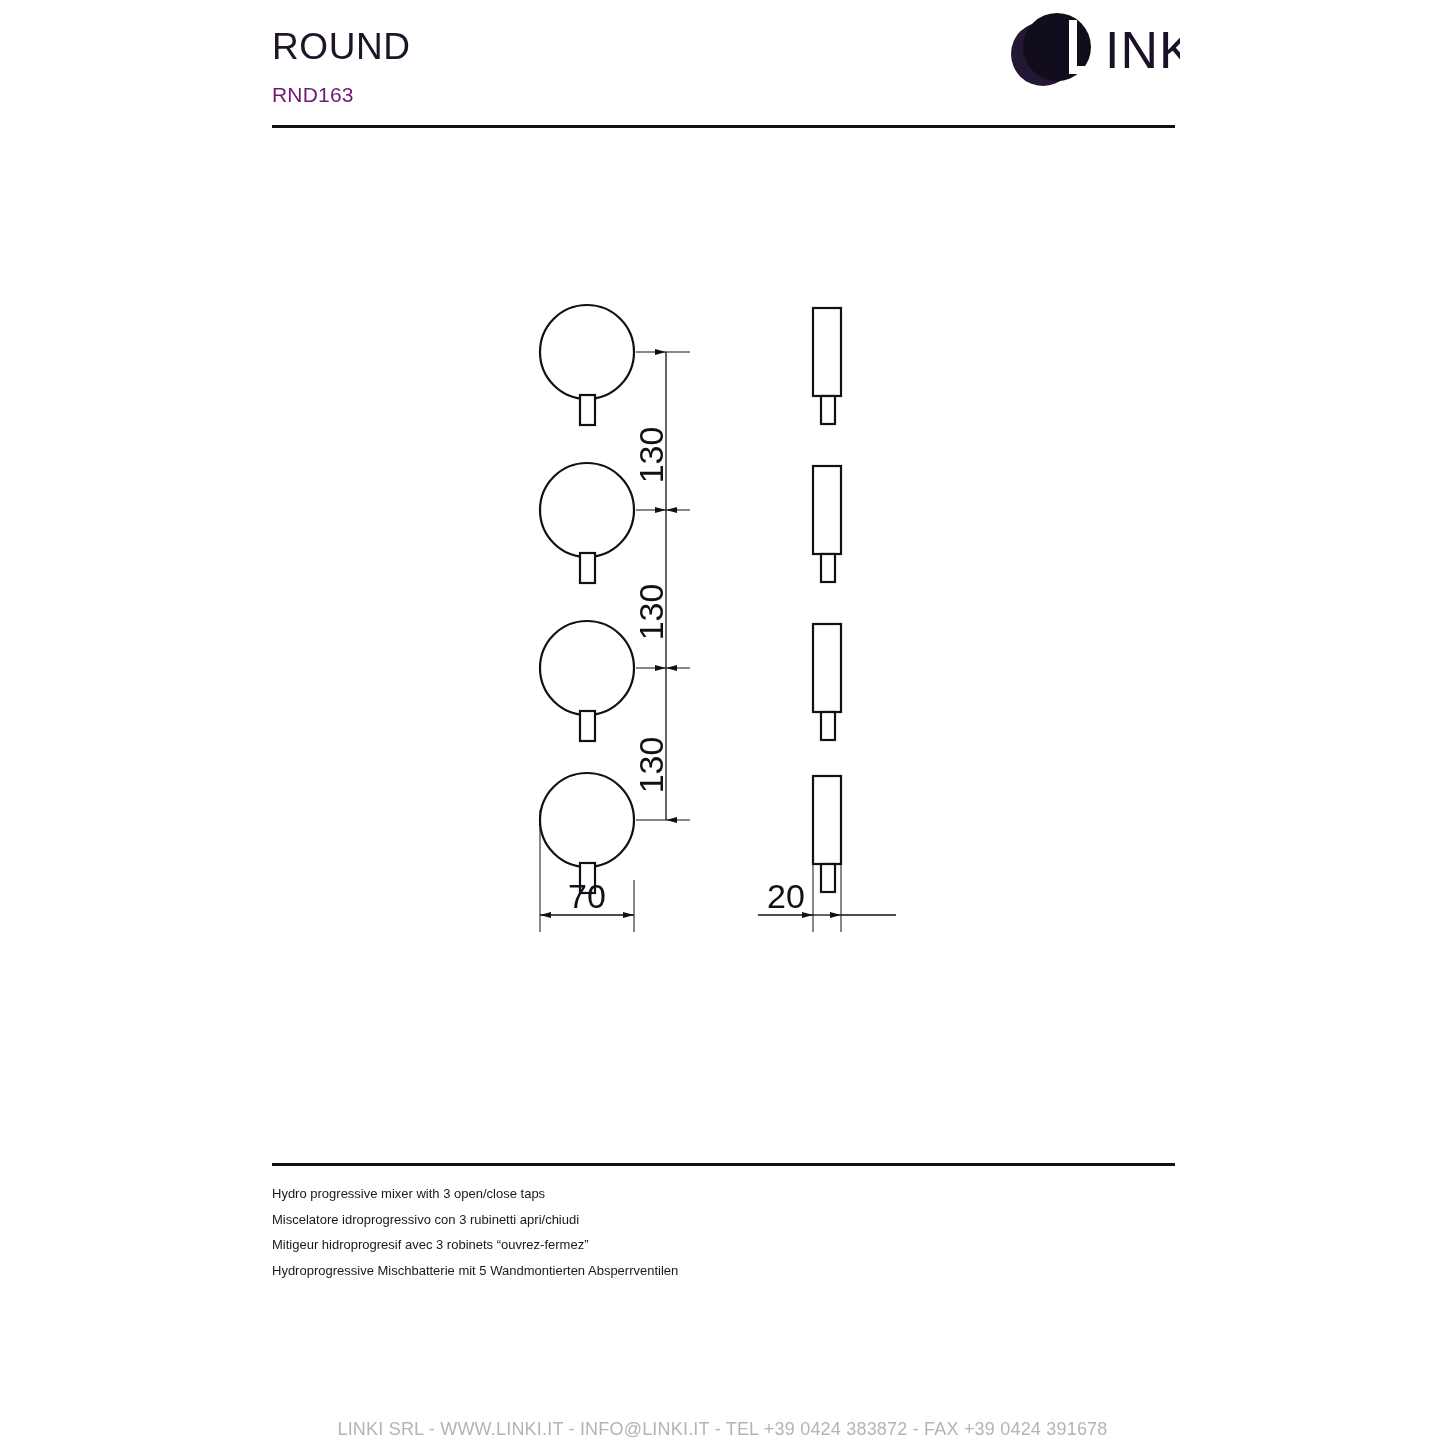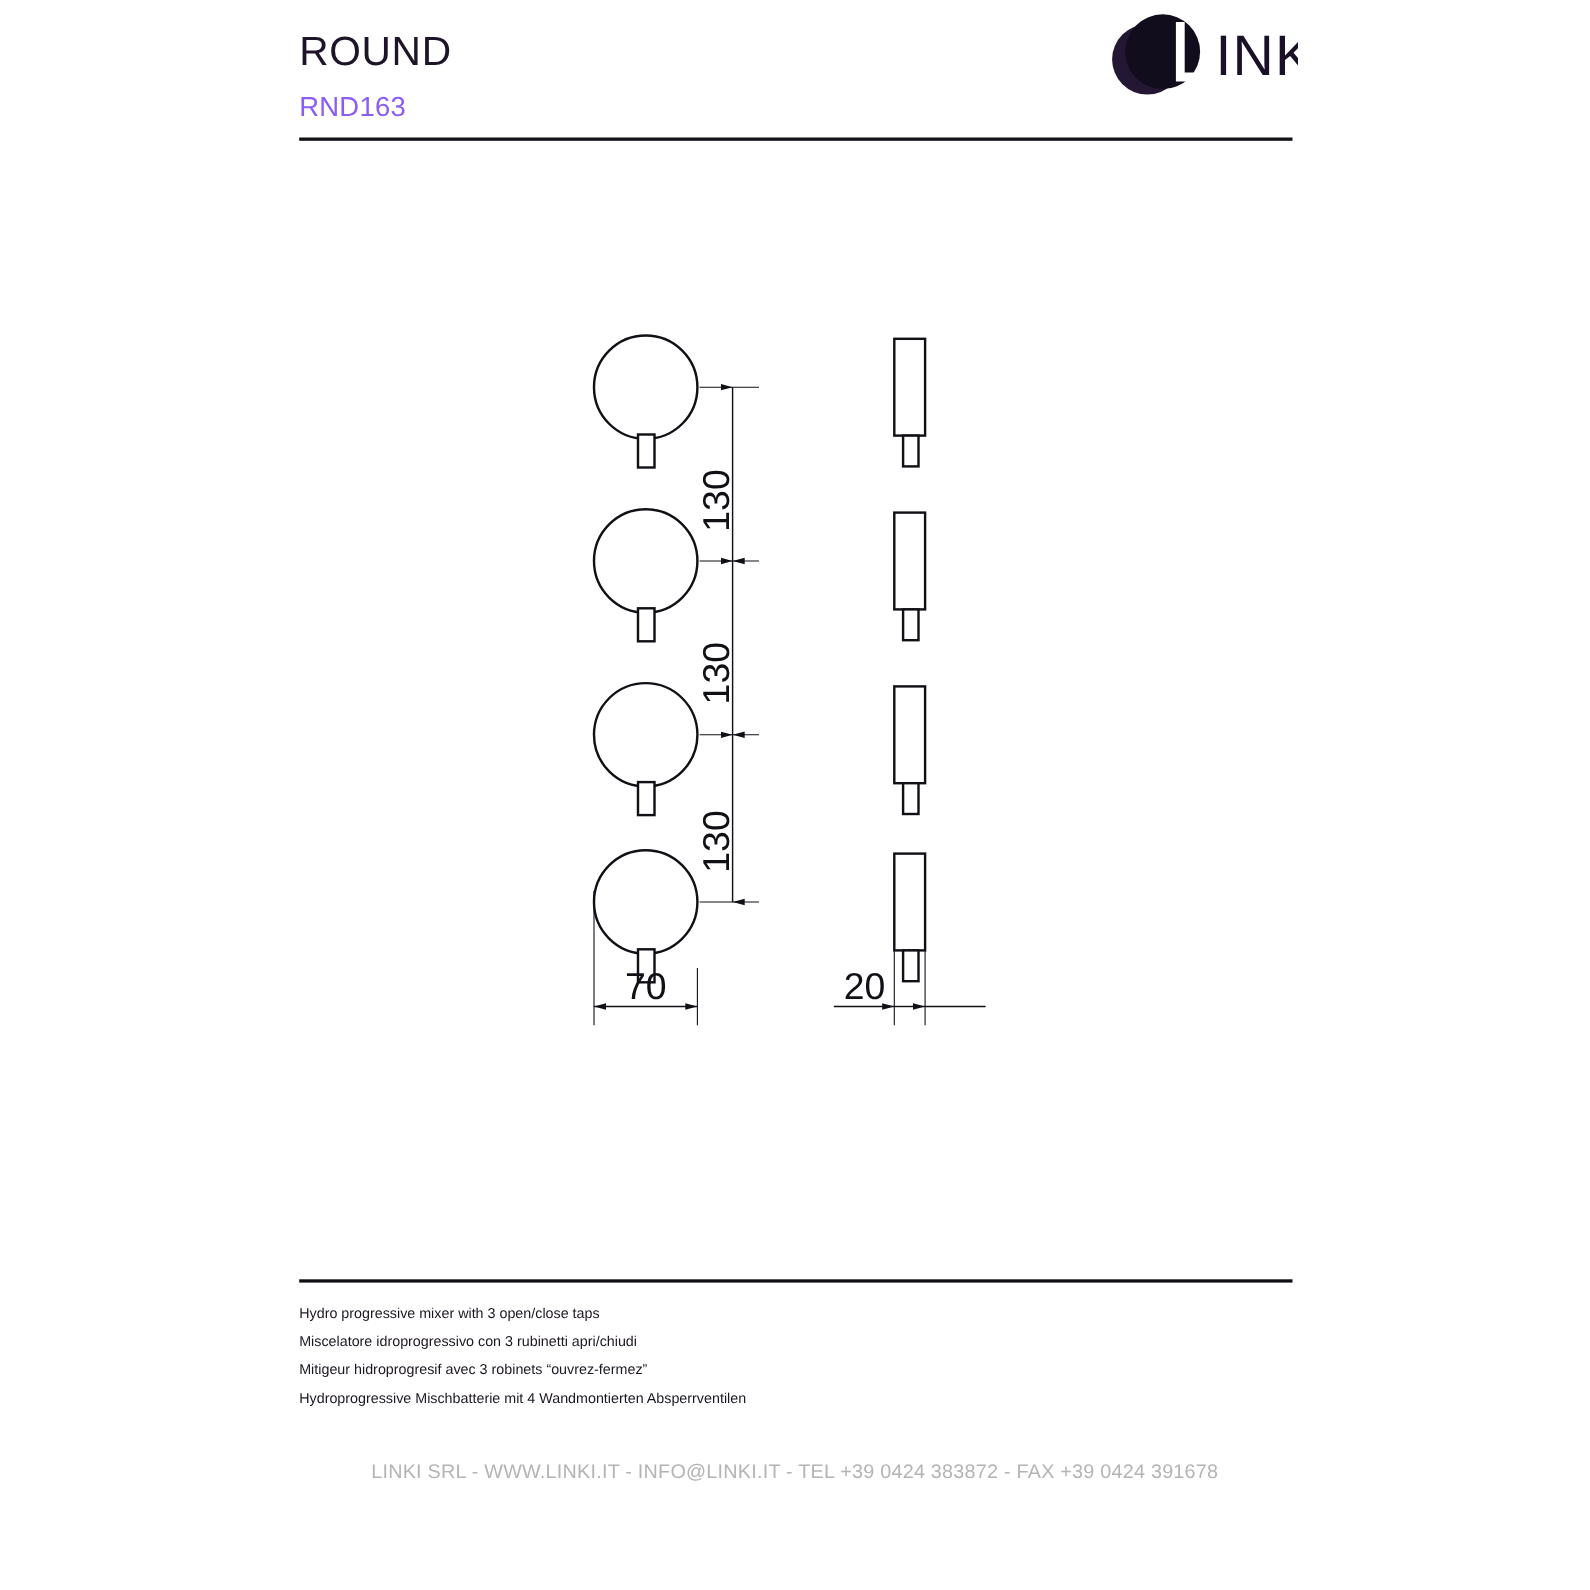--- a/index.html
+++ b/index.html
@@ -24,24 +24,24 @@
     font-size: 37px;
     font-weight: normal;
     letter-spacing: 0.6px;
     color: #1e1428;
     line-height: 1.05;
   }
   #header-model {
     position: absolute;
     left: 272px;
     top: 83px;
-    font-size: 25px;
+    font-size: 21px;
     font-weight: normal;
     letter-spacing: 0.2px;
-    color: #8b5cf6;
+    color: #701a75;
   }
   #header-rule {
     position: absolute;
     left: 272px;
     top: 125px;
     width: 903px;
     height: 3px;
     background: #111016;
   }
   #footer-rule {
@@ -83,21 +83,21 @@
     font-size: 13px;
     line-height: 25.6px;
     color: #1c1622;
     white-space: nowrap;
   }
 
   
   #footer-text {
     position: absolute;
     left: 0;
-    top: 1328px;
+    top: 1419px;
     width: 1445px;
     text-align: center;
     font-size: 18px;
     letter-spacing: 0.2px;
     color: #b4b4b4;
   }
 </style>
 </head>
 <body>
 
@@ -217,16 +217,16 @@
     <text class="dimtext" x="786" y="908" text-anchor="middle">20</text>
   </g>
 </svg>
 
 <div id="footer-rule"></div>
 
 <div id="description">
   <div class="desc-line">Hydro progressive mixer with 3 open/close taps</div>
   <div class="desc-line">Miscelatore idroprogressivo con 3 rubinetti apri/chiudi</div>
   <div class="desc-line">Mitigeur hidroprogresif avec 3 robinets “ouvrez-fermez”</div>
-  <div class="desc-line">Hydroprogressive Mischbatterie mit 4 Wandmontierten Absperrventilen</div>
+  <div class="desc-line">Hydroprogressive Mischbatterie mit 5 Wandmontierten Absperrventilen</div>
 </div>
 
 <div id="footer-text">LINKI SRL - WWW.LINKI.IT - INFO@LINKI.IT - TEL +39 0424 383872 - FAX +39 0424 391678</div>
 
 </body></html>

